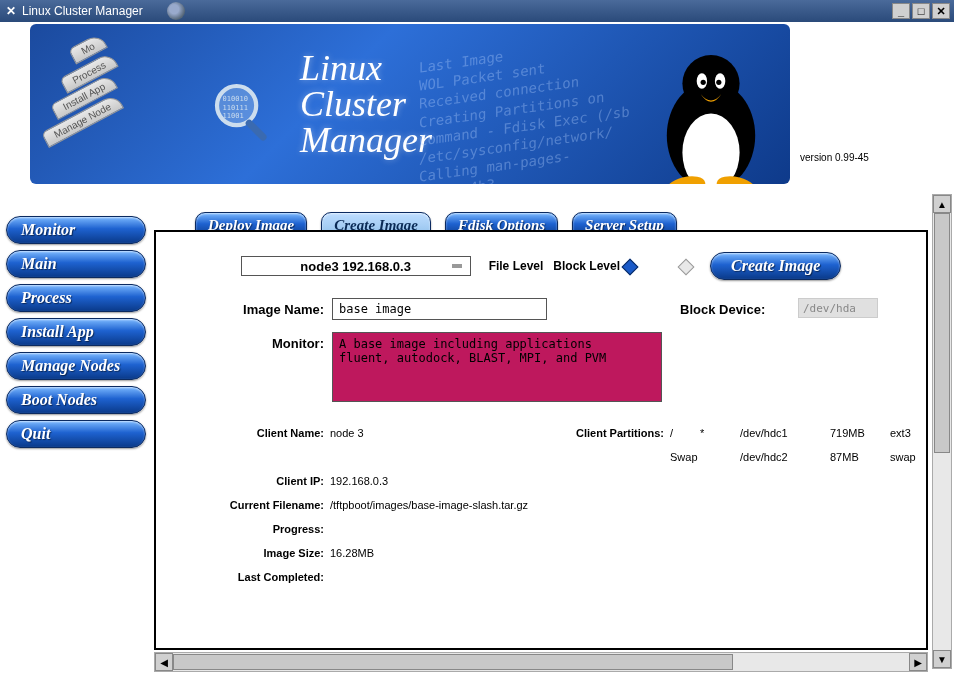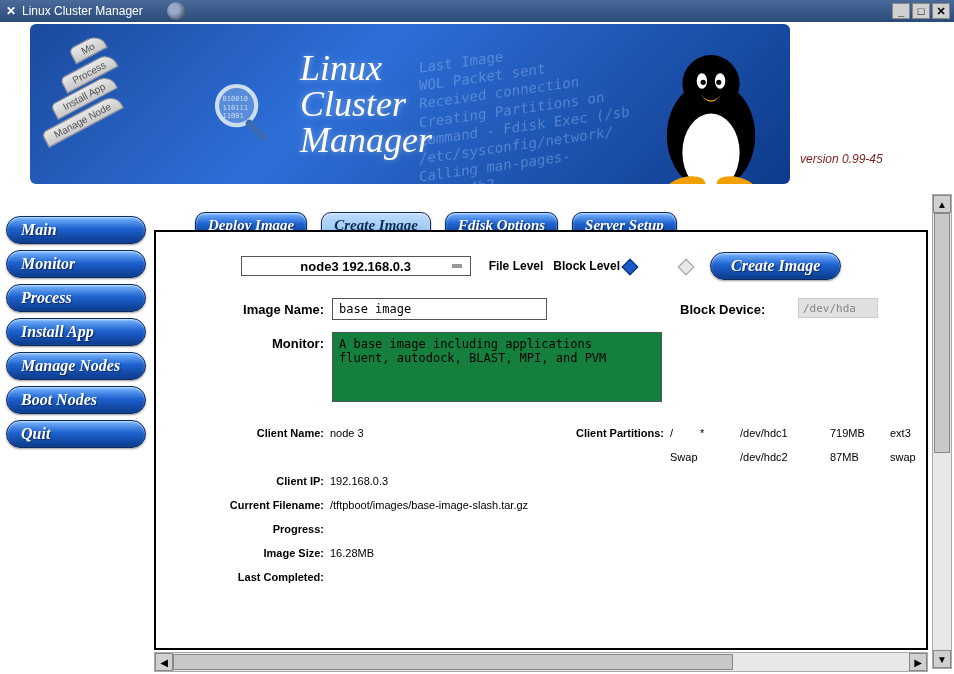--- a/index.html
+++ b/index.html
@@ -18,21 +18,21 @@
 
 
 .banner { position: absolute; top: 2px; left: 30px; width: 760px; height: 160px; background: linear-gradient(135deg, #1b4a9e 0%, #2d6fd8 40%, #0e3a8a 100%); border-radius: 6px; overflow: hidden; display: flex; align-items: center; padding-left: 200px; color: #fff; }
 .banner .magnifier { position: absolute; left: 180px; top: 55px; width: 70px; height: 70px; }
 .banner .magnifier svg { width: 100%; height: 100%; }
 .banner .title-lines { font-family: Georgia, serif; font-style: italic; font-size: 36px; line-height: 1.0; padding-left: 70px; text-shadow: 0 0 6px rgba(255,255,255,.4); }
 .banner .ghost-text { position: absolute; right: 160px; top: 20px; font-family: monospace; font-size: 14px; color: rgba(180,210,255,.35); line-height: 1.3; transform: skewY(-8deg); white-space: pre; }
 .banner .tabs { position: absolute; left: 10px; top: 12px; width: 140px; height: 140px; }
 .banner .btab { position: absolute; background: linear-gradient(to bottom, #e8e8e8, #c8c8c8); border: 1px solid #999; border-radius: 6px 14px 0 0; font-size: 10px; color: #555; padding: 2px 10px; transform: rotate(-28deg); }
 .banner .tux { position: absolute; right: 14px; top: 18px; width: 130px; height: 130px; }
-.version { position: absolute; left: 800px; top: 130px; font-size: 12px; color: #7f1d1d; font-style: italic; }
+.version { position: absolute; left: 800px; top: 130px; font-size: 10px; color: #000000; }
 
 
 .sidebar { position: absolute; left: 6px; top: 194px; width: 140px; display: flex; flex-direction: column; gap: 6px; }
 .pill-btn { height: 28px; border-radius: 14px; background: linear-gradient(to bottom, #7ab8ff 0%, #1e62d0 45%, #0a3a8a 100%); color: #fff; font-family: Georgia, serif; font-style: italic; font-size: 16px; font-weight: bold; display: flex; align-items: center; padding: 0 14px; cursor: pointer; box-shadow: inset 0 1px 2px rgba(255,255,255,.6), 0 1px 2px rgba(0,0,0,.4); border: 1px solid #0b2a60; text-shadow: 1px 1px 1px rgba(0,0,0,.5); }
 .sidebar .pill-btn { justify-content: flex-start; }
 
 
 .tab-row { position: absolute; left: 195px; top: 190px; display: flex; gap: 14px; }
 .tab-row .pill-btn { height: 26px; font-size: 15px; padding: 0 12px; border-radius: 10px 10px 6px 6px; }
 .tab-row .pill-btn.active { background: linear-gradient(to bottom, #bcdcff 0%, #a8cff5 50%, #8ebeea 100%); color: #0a2a55; text-shadow: none; }
@@ -50,21 +50,21 @@
 .diamond { width: 12px; height: 12px; transform: rotate(45deg); display: inline-block; }
 .diamond.sel { background: #1a5ac8; border: 1px solid #0a2a60; }
 .diamond.unsel { background: #e8e8e8; border: 1px solid #999; }
 .create-btn { height: 28px; border-radius: 16px; padding: 0 20px; }
 
 
 .form-grid { display: grid; grid-template-columns: 150px 1fr 110px 110px; column-gap: 8px; row-gap: 12px; align-items: start; }
 .form-grid .lab { text-align: right; font-weight: bold; font-size: 13px; padding-top: 4px; }
 .text-input { width: 215px; height: 22px; border: 1px solid #555; padding: 2px 6px; font-family: monospace; font-size: 12px; background: #fff; }
 .blockdev { width: 80px; height: 20px; background: #e0e0e0; color: #888; font-family: monospace; font-size: 11px; display: inline-flex; align-items: center; padding: 7px 4px; border: 1px solid #ccc; }
-.comments-box { width: 330px; height: 70px; border: 1px solid #555; padding: 4px 6px; font-family: monospace; font-size: 12px; background: #15803d; resize: none; }
+.comments-box { width: 330px; height: 70px; border: 1px solid #555; padding: 4px 6px; font-family: monospace; font-size: 12px; background: #be185d; resize: none; }
 
 
 .info-block { margin-top: 22px; display: grid; grid-template-columns: 150px 200px 140px 30px 40px 90px 60px 50px; row-gap: 12px; font-size: 11px; }
 .info-block .lab { text-align: right; font-weight: bold; }
 .info-block .val { padding-left: 6px; }
 
 
 .vscroll { position: absolute; right: 2px; top: 172px; width: 20px; height: 475px; background: #e8e8e8; border: 1px solid #aaa; display: flex; flex-direction: column; }
 .vscroll .arrow { height: 18px; background: #d0d0d0; border: 1px solid #888; display: flex; align-items: center; justify-content: center; font-size: 10px; cursor: pointer; }
 .vscroll .track { flex: 1; position: relative; }
@@ -129,22 +129,22 @@
         <circle cx="56" cy="31" r="2" fill="#000"></circle>
         <path d="M42 40 Q50 50 58 40 Q54 46 50 46 Q46 46 42 40" fill="#f0a000"></path>
         <ellipse cx="30" cy="112" rx="16" ry="8" fill="#f0a000" transform="rotate(-15 30 112)"></ellipse>
         <ellipse cx="70" cy="112" rx="16" ry="8" fill="#f0a000" transform="rotate(15 70 112)"></ellipse>
       </svg>
     </div>
   </div>
   <div class="version">version 0.99-45</div>
 
   <div class="sidebar">
+    <div class="pill-btn">Monitor</div>
     <div class="pill-btn">Main</div>
-    <div class="pill-btn">Monitor</div>
     <div class="pill-btn">Process</div>
     <div class="pill-btn">Install App</div>
     <div class="pill-btn">Manage Nodes</div>
     <div class="pill-btn">Boot Nodes</div>
     <div class="pill-btn">Quit</div>
   </div>
 
   <div class="tab-row">
     <div class="pill-btn">Deploy Image</div>
     <div class="pill-btn active">Create Image</div>

